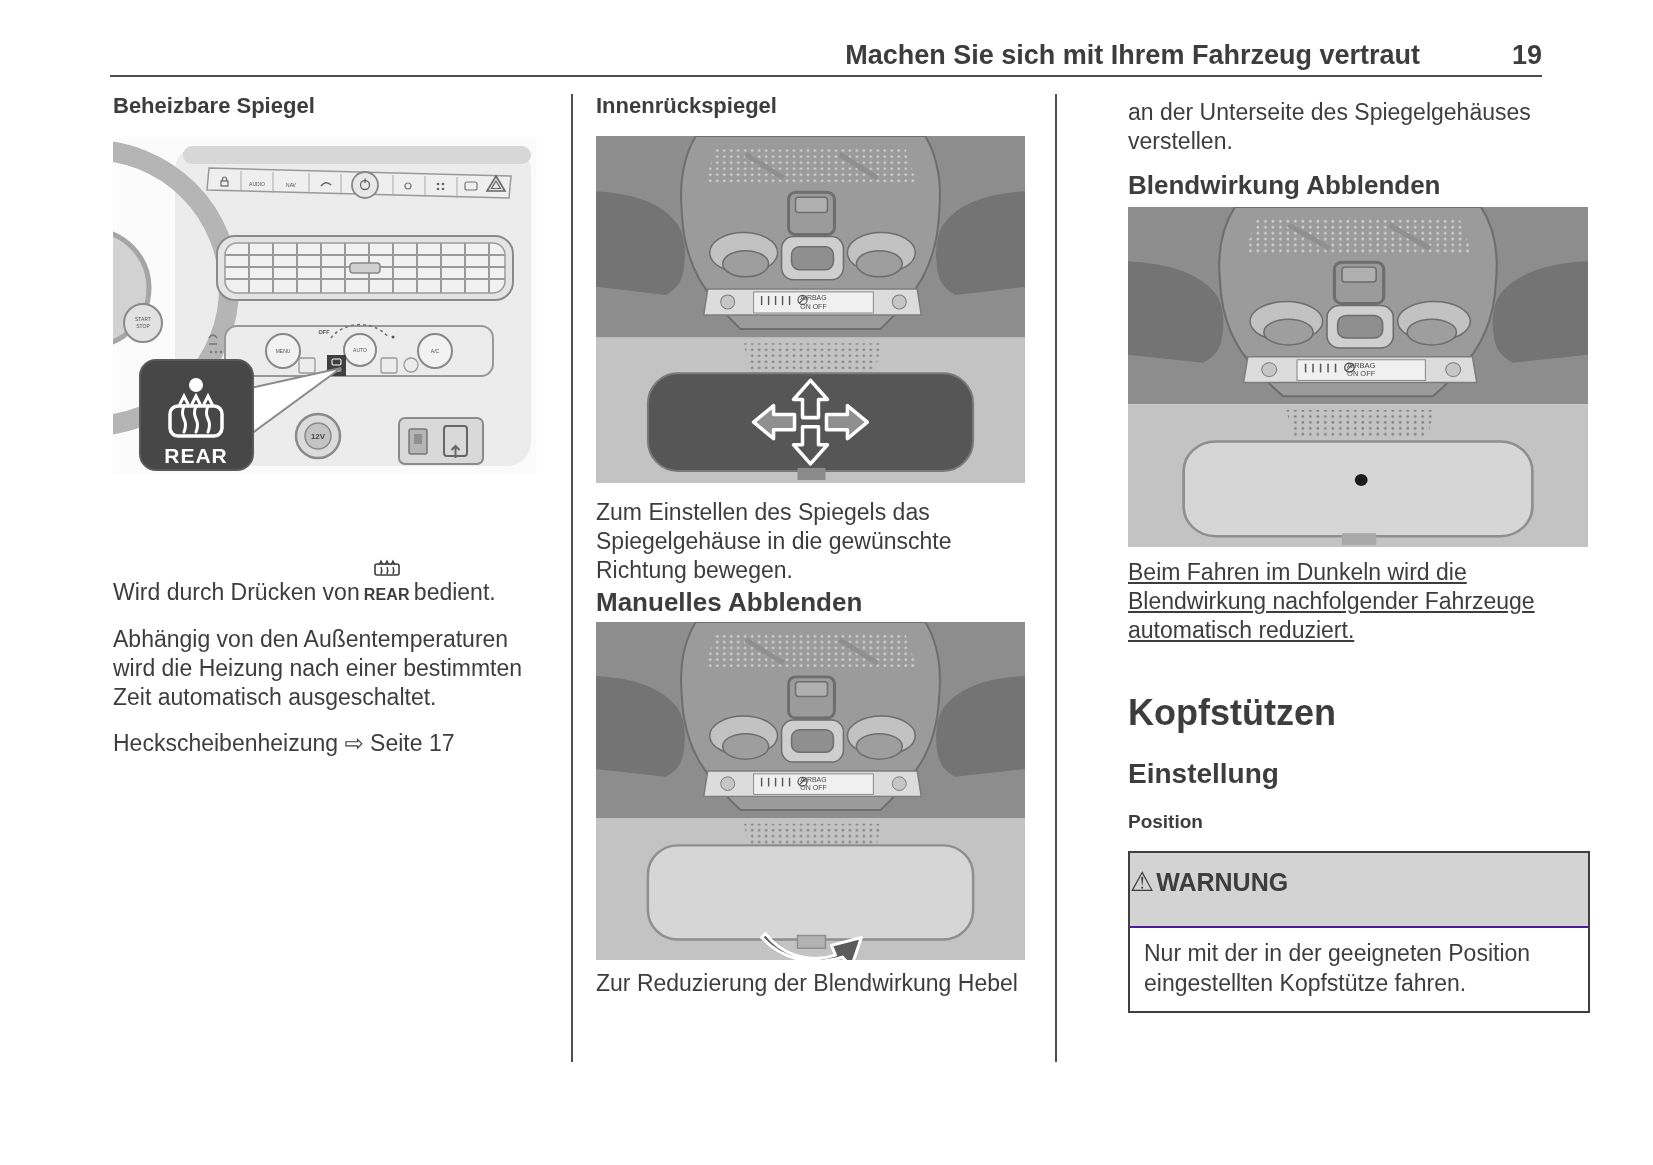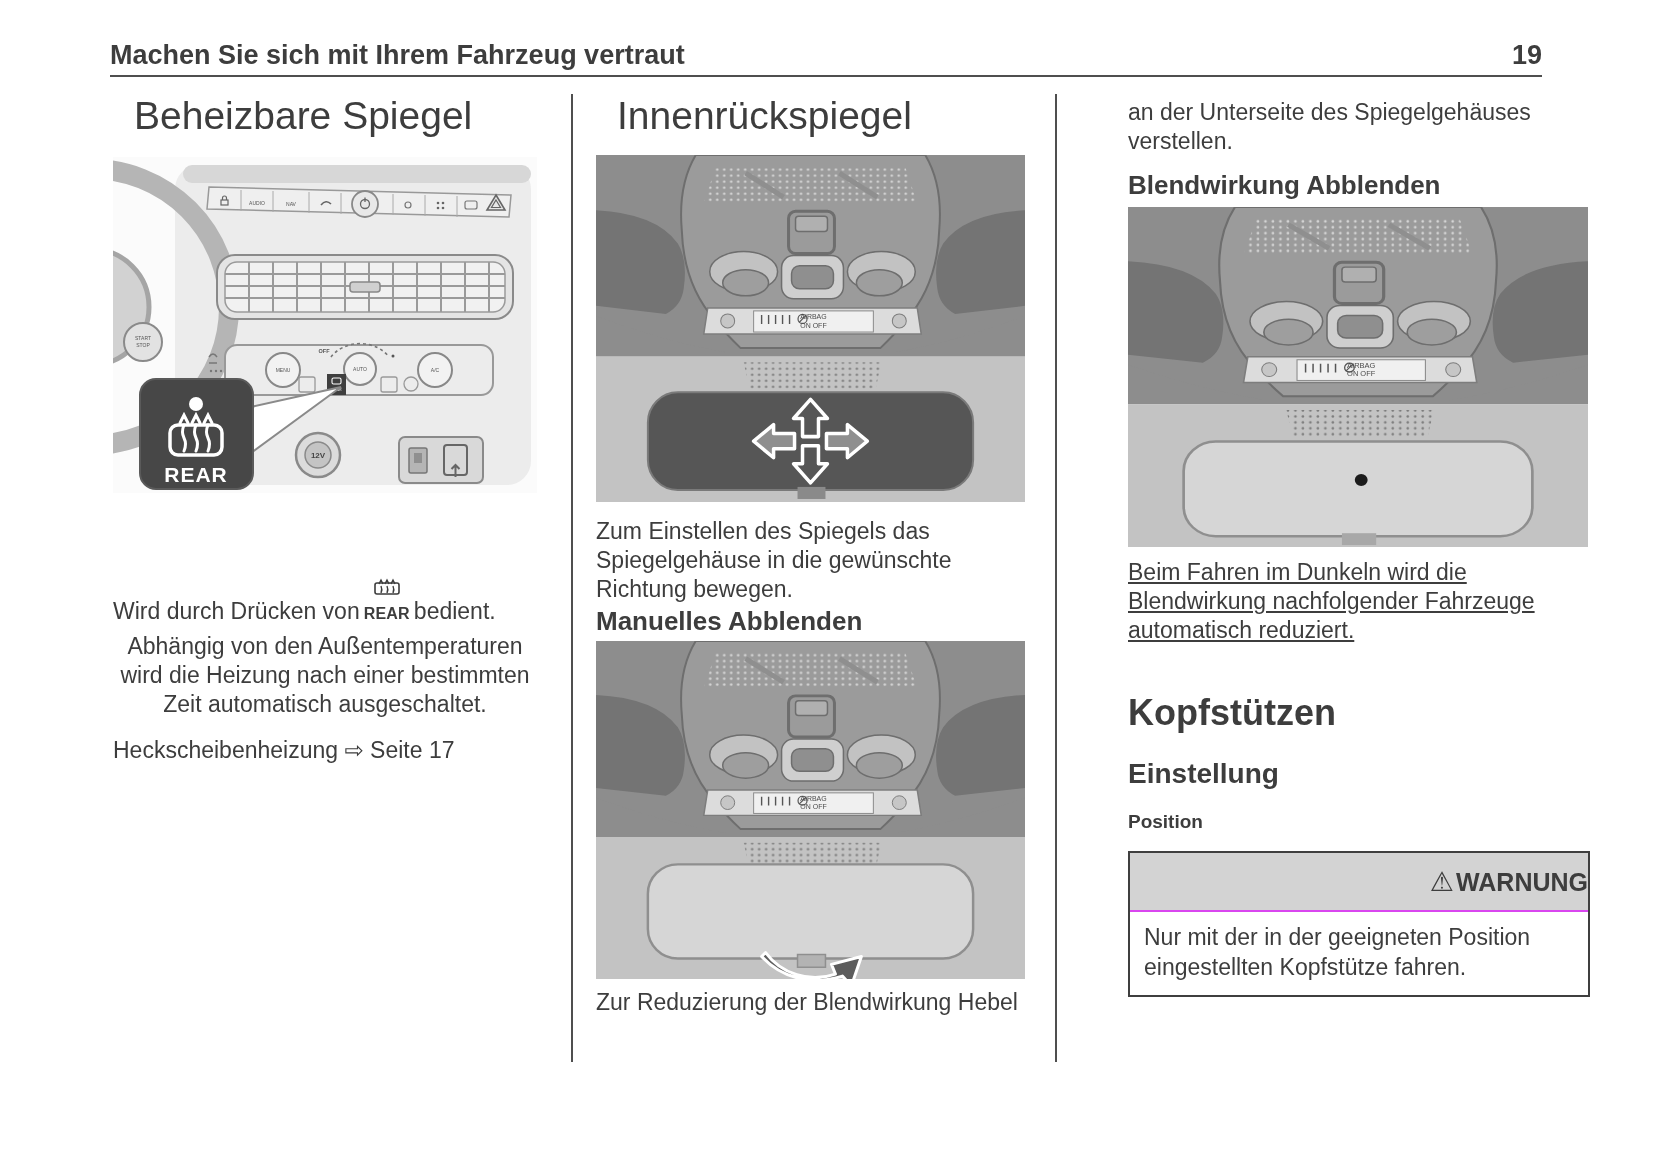--- a/index.html
+++ b/index.html
@@ -1,70 +1,70 @@
 <!DOCTYPE html>
 <html lang="de"><head>
 <meta charset="utf-8">
 <style>
   html,body{margin:0;padding:0;background:#ffffff;}
   body{font-family:"Liberation Sans",sans-serif;color:#3d3d3d;}
   .page{position:relative;width:1653px;height:1165px;background:#fff;overflow:hidden;}
 
   
-  .hdr{position:absolute;top:40px;left:110px;width:1432px;display:flex;justify-content:space-between;align-items:baseline;}
+  .hdr{position:absolute;top:40px;left:110px;width:1432px;display:flex;justify-content:flex-end;align-items:baseline;}
   .hdr .ttl{font-size:27px;font-weight:bold;}
   .hdr .pg{font-size:27px;font-weight:bold;margin-left:92px;}
   .hdr-rule{position:absolute;top:75px;left:110px;width:1432px;height:2px;background:#4f4f4f;}
 
   
   .col{position:absolute;top:94px;}
   .col1{left:113px;width:424px;}
   .col2{left:596px;width:429px;}
   .col3{left:1128px;width:462px;}
   .vdiv{position:absolute;top:94px;width:2px;height:968px;background:#4f4f4f;}
   .vdiv1{left:571px;} .vdiv2{left:1055px;}
 
   h1,h2,h3,h4,p{margin:0;}
   .h1{font-size:36px;font-weight:bold;line-height:1.12;margin-top:48px;}
-  .h2{font-size:39px;font-weight:normal;line-height:1.12;margin-left:21px;}
+  .h2{font-size:22px;font-weight:bold;line-height:1.12;}
   .h2b{font-size:28px;font-weight:bold;line-height:1.12;}
   .h3{font-size:26px;font-weight:bold;line-height:1.1;}
   .h4{font-size:19px;font-weight:bold;line-height:1.1;}
   .body{font-size:23px;line-height:29px;}
 
   figure{margin:0;}
   .fig-svg{display:block;}
 
   
   .col1 .h2{margin-bottom:19px;}
   .col1 .fig-dash{margin-bottom:0;}
   .col1 .p1{margin-top:104px;}
-  .col1 .p2{margin-top:4px;text-align:center;}
+  .col1 .p2{margin-top:16px;}
   .col1 .p3{margin-top:17px;}
 
   
   .col2 .h2{margin-bottom:17px;}
   .col2 .figA{margin-bottom:15px;}
   .col2 .pA{margin-bottom:3px;}
   .col2 .h3{margin-bottom:6px;}
   .col2 .figB{margin-bottom:9px;}
 
   
   .col3 .p0{padding-top:4px;margin-bottom:15px;}
   .col3 .h3{margin-bottom:7px;}
   .col3 .figC{margin-bottom:11px;}
   .col3 .pC{margin-bottom:42px;text-decoration:underline;}
   .col3 .h1{margin-bottom:25px;}
   .col3 .h2b{margin-bottom:23px;}
   .col3 .h4{margin-bottom:18px;}
 
   
   .warn{border:2px solid #3f3f3f;}
-  .warn-head{background:#d3d3d3;border-bottom:2px solid #d946ef;text-align:right;
-             font-size:25px;font-weight:bold;padding:13px 0 12px 0;}
+  .warn-head{background:#d3d3d3;border-bottom:2px solid #4c1d95;text-align:left;
+             font-size:25px;font-weight:bold;padding:13px 0 28px 0;}
   .warn-head .wicon{font-weight:normal;font-size:27px;margin-right:2px;}
   .warn-body{padding:10px 14px 13px 14px;font-size:23px;line-height:30px;background:#fff;}
 
   
   .rear-stack{position:relative;display:inline-block;vertical-align:baseline;margin:0 4px;text-align:center;}
   .rear-stack .rico{position:absolute;top:-19px;left:50%;transform:translateX(-50%);}
   .rear-stack .rlbl{font-size:16px;font-weight:bold;letter-spacing:0.2px;}
 
   
   .t5{font-size:7px;fill:#4a4a4a;text-anchor:middle;font-family:"Liberation Sans",sans-serif;}

